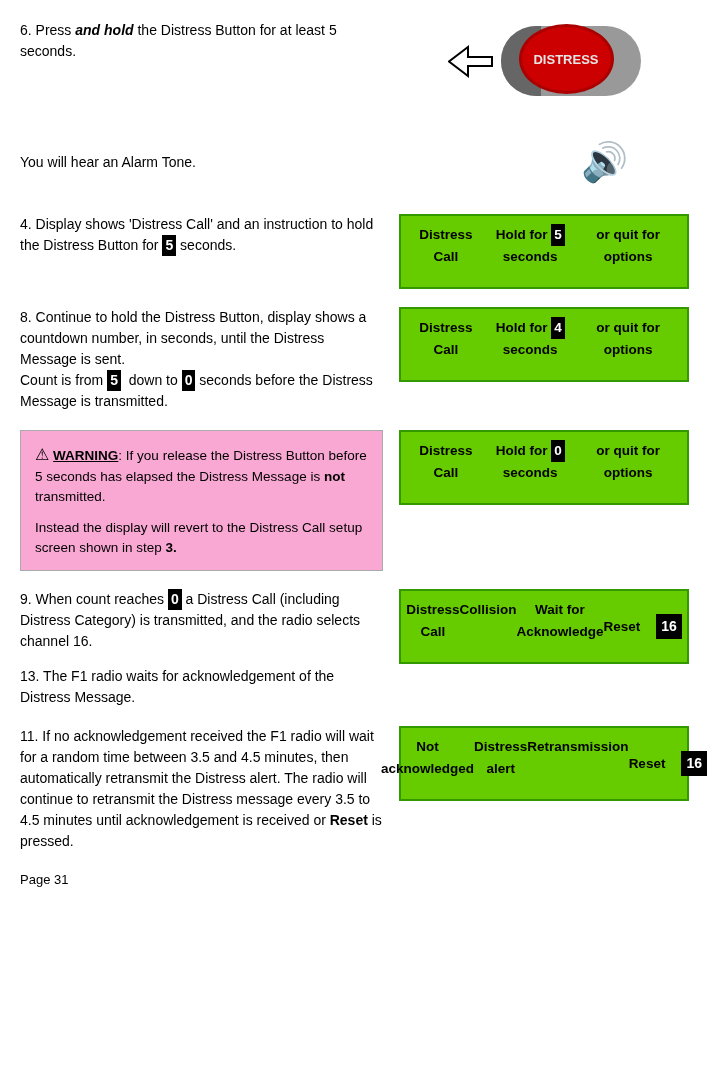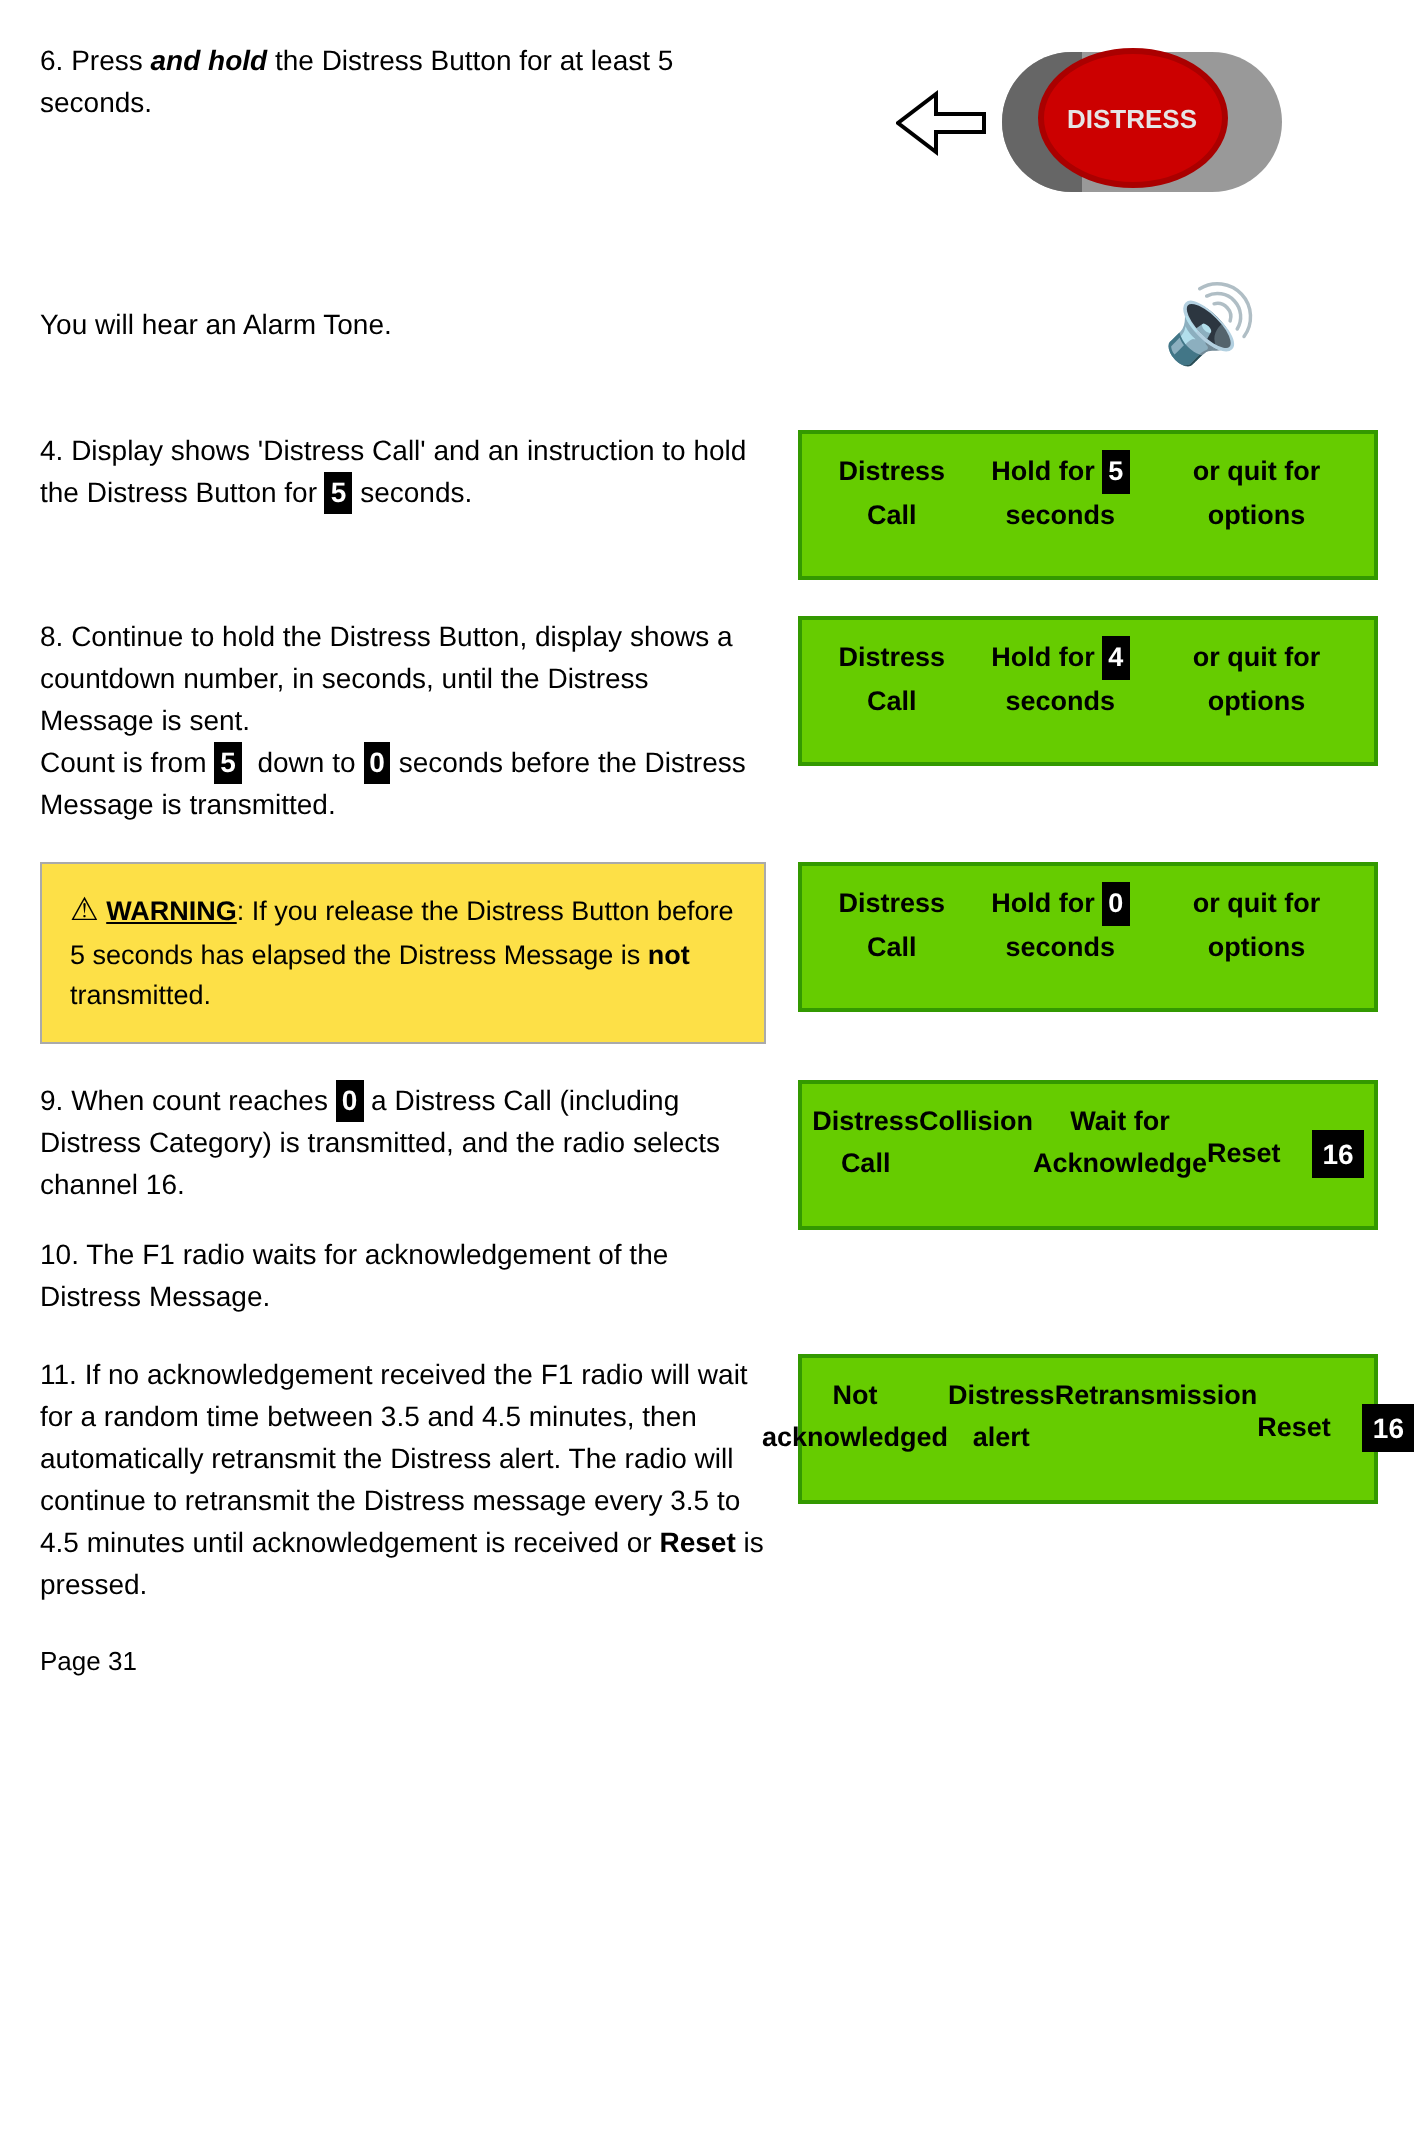--- a/index.html
+++ b/index.html
@@ -94,21 +94,21 @@
     .display-box .highlight {
       display: inline-block;
       background: #000;
       color: #fff;
       padding: 0 3px;
       font-weight: bold;
     }
 
     
     .warning-box {
-      background: #fde047;
+      background: #f9a8d4;
       border: 1px solid #aaa;
       padding: 12px 14px;
       font-size: 13.5px;
       line-height: 1.5;
     }
 
     
     .sec6-right {
       display: flex;
       flex-direction: column;
@@ -194,39 +194,42 @@
     </div>
   </div>
 
   <div class="section" style="margin-bottom:18px;">
     <div class="section-left">
       <div class="warning-box">
         <p>
           <span style="font-size:16px;">⚠</span>
           <span class="underline-bold">WARNING</span><span>: If you release the Distress Button before 5 seconds has elapsed the Distress Message is </span><span class="bold">not</span><span> transmitted.</span>
         </p>
+        <p style="margin-top:10px;">
+          Instead the display will revert to the Distress Call setup screen shown in step <span class="bold">3.</span>
+        </p>
       </div>
     </div>
     <div class="section-right">
       <div class="display-box">
         <div>Distress Call</div>
         <div>
           <span>Hold for </span><span class="highlight" style="display:inline-block;background:#000;color:#fff;padding:0 3px;font-weight:bold;">0</span><span> seconds</span>
         </div>
         <div>or quit for options</div>
       </div>
     </div>
   </div>
 
   <div class="section">
     <div class="section-left">
       <p class="step-text">
         <span>9. When count reaches </span><span class="highlight" style="display:inline-block;background:#000;color:#fff;padding:0 3px;font-weight:bold;">0</span><span> a Distress Call (including Distress Category) is transmitted, and the radio selects channel 16.</span>
       </p>
-      <p class="step-text" style="margin-top:14px;">10. The F1 radio waits for acknowledgement of the Distress Message.</p>
+      <p class="step-text" style="margin-top:14px;">13. The F1 radio waits for acknowledgement of the Distress Message.</p>
     </div>
     <div class="section-right">
       <div class="display-box">
         <div>Distress Call</div>
         <div>Collision</div>
         <div>Wait for Acknowledge</div>
         <div style="display:flex;justify-content:center;gap:16px;align-items:center;">
           <span>Reset</span>
           <span style="display:inline-block;background:#000;color:#fff;padding:1px 5px;font-weight:bold;font-size:14px;">16</span>
         </div>

